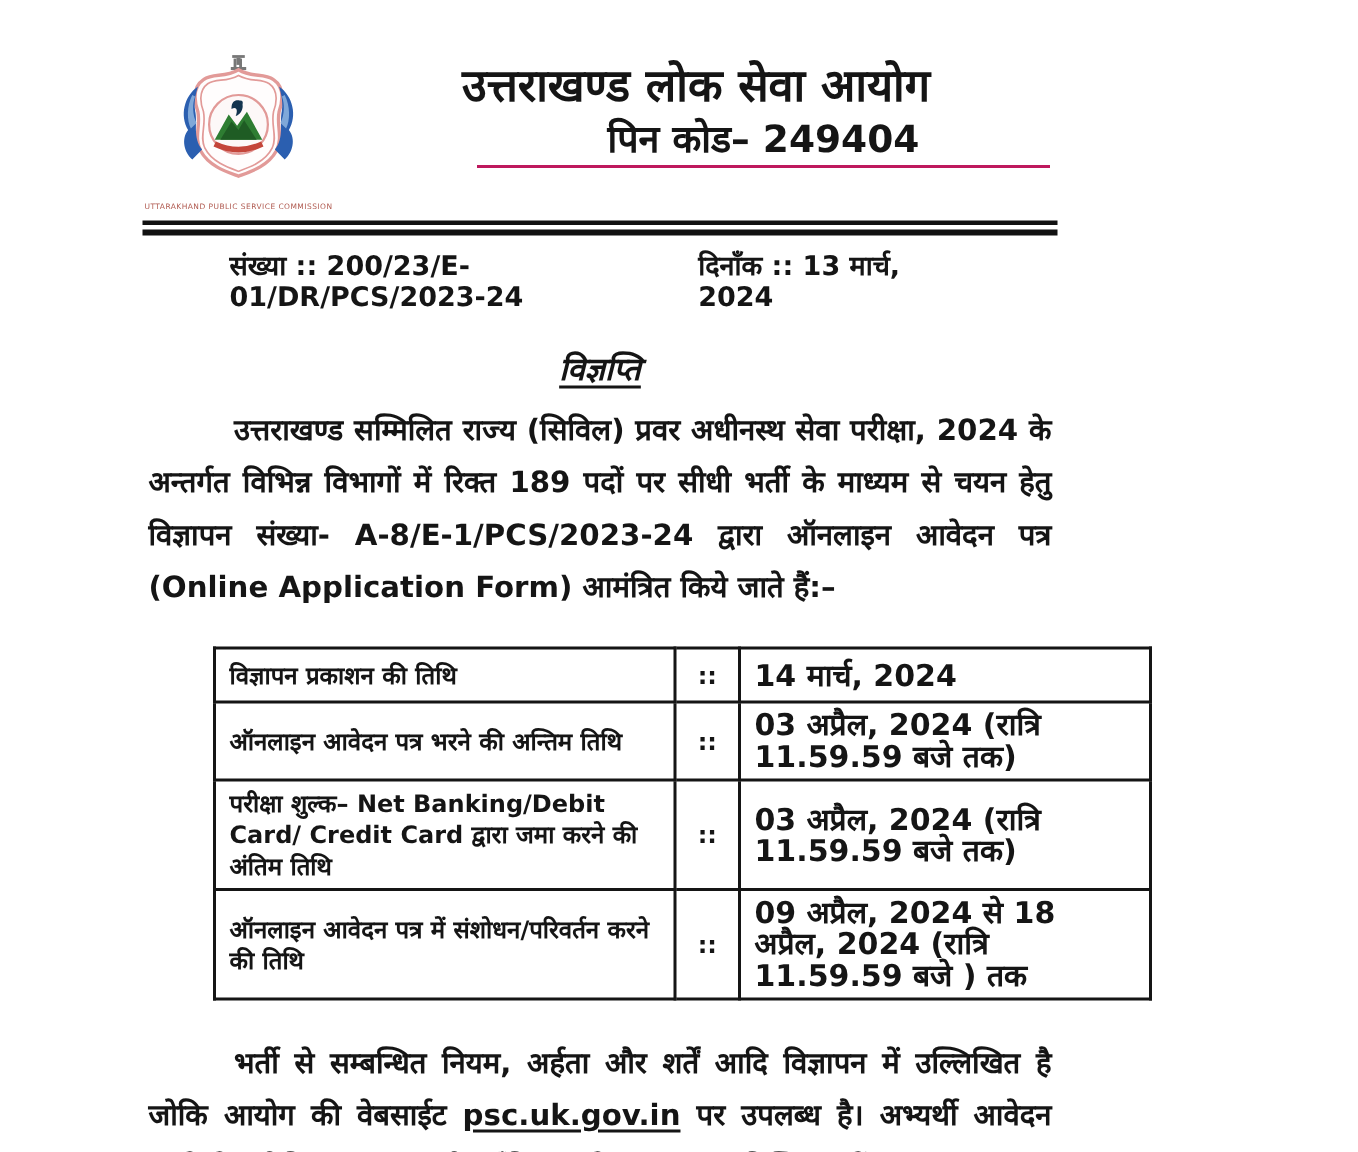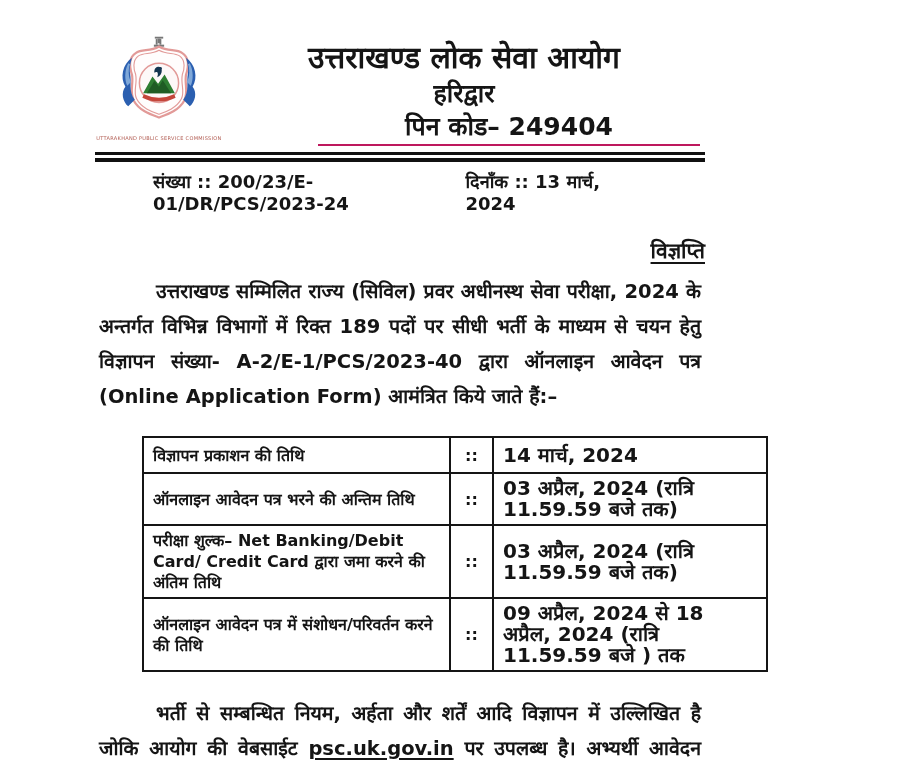--- a/index.html
+++ b/index.html
@@ -73,24 +73,25 @@
   
   .ref-row {
     display: flex;
     justify-content: space-between;
     padding: 7px 72px 0 58px;
     font-size: 18px;
     font-weight: 700;
   }
   
   .notice-heading {
-    text-align: right;
+    text-align: center;
     margin-top: 22px;
     font-size: 21px;
     font-weight: 700;
+    font-style: italic;
   }
   .notice-heading span {
     text-decoration: underline;
     text-underline-offset: 4px;
     text-decoration-thickness: 2px;
   }
   
   .para {
     margin: 10px 4px 0 4px;
     font-size: 19.5px;
@@ -158,39 +159,38 @@
           <path d="M58,34 C61,33 63,35 63,38 C63,41 61,44 58,45 C60,40 58,38 55,40 C55,36 56,35 58,34 Z" fill="#14344f"></path>
           <circle cx="61.5" cy="35.5" r="1.6" fill="#14344f"></circle>
 
           <path d="M43,65 Q60,73 77,65" fill="none" stroke="#c4453a" stroke-width="4"></path>
         </svg>
       </span>
       <div class="logo-caption">UTTARAKHAND PUBLIC SERVICE COMMISSION</div>
     </div>
     <div class="head-text">
       <div class="org-name">उत्तराखण्ड लोक सेवा आयोग</div>
-      <div class="city">हरिद्वार</div>
       <div class="pin-underline">
         <span class="pin-line">पिन कोड– 249404</span>
       </div>
     </div>
   </div>
 
   <div class="double-rule"></div>
 
   <div class="ref-row">
     <span>संख्या :: 200/23/E-01/DR/PCS/2023-24</span>
     <span>दिनाँक :: 13 मार्च, 2024</span>
   </div>
 
   <div class="notice-heading">
     <span>विज्ञप्ति</span>
   </div>
 
-  <div class="para">उत्तराखण्ड सम्मिलित राज्य (सिविल) प्रवर अधीनस्थ सेवा परीक्षा, 2024 के अन्तर्गत विभिन्न विभागों में रिक्त 189 पदों पर सीधी भर्ती के माध्यम से चयन हेतु विज्ञापन संख्या- A-2/E-1/PCS/2023-40 द्वारा ऑनलाइन आवेदन पत्र (Online Application Form) आमंत्रित किये जाते हैं:–</div>
+  <div class="para">उत्तराखण्ड सम्मिलित राज्य (सिविल) प्रवर अधीनस्थ सेवा परीक्षा, 2024 के अन्तर्गत विभिन्न विभागों में रिक्त 189 पदों पर सीधी भर्ती के माध्यम से चयन हेतु विज्ञापन संख्या- A-8/E-1/PCS/2023-24 द्वारा ऑनलाइन आवेदन पत्र (Online Application Form) आमंत्रित किये जाते हैं:–</div>
 
   <table class="schedule">
     <colgroup>
       <col style="width:307px">
       <col style="width:43px">
       <col style="width:274px">
     </colgroup>
     <tbody>
       <tr class="r-short">
         <td class="c-label">विज्ञापन प्रकाशन की तिथि</td>

